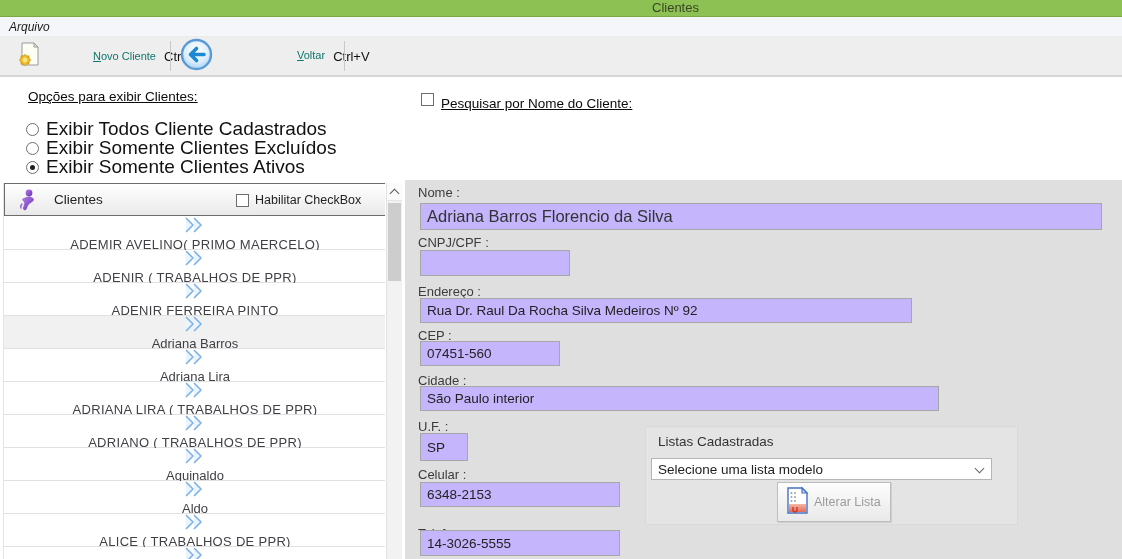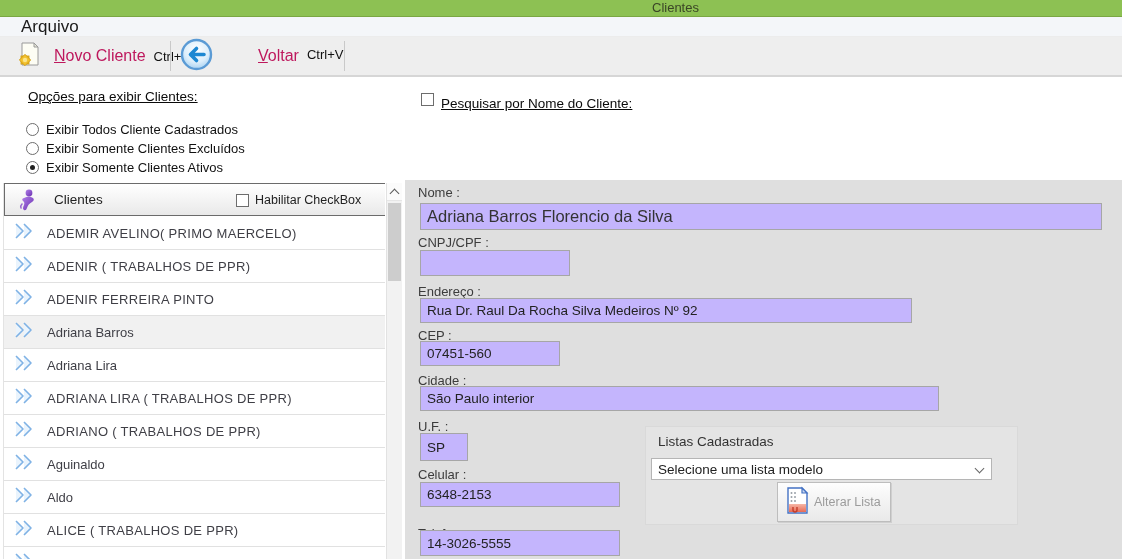--- a/index.html
+++ b/index.html
@@ -9,64 +9,64 @@
 
   
   .titlebar { position:absolute; left:0; top:0; width:1122px; height:17px;
     background:#8dc153; border-bottom:1px solid #7aa743; }
   .titlebar .title { position:absolute; left:652px; top:0; line-height:16px;
     font-size:13px; color:#3a4526; }
 
   
   .menubar { position:absolute; left:0; top:17px; width:1122px; height:20px;
     background:#f4f6f9; border-bottom:1px solid #ececec; }
-  .menu-item { display:inline-block; padding:0 21px; font-size:17px; color:#1a1a1a; line-height:20px; }
+  .menu-item { display:inline-block; padding:0 9px; font-size:12px; color:#1a1a1a; line-height:20px;font-style:italic; }
 
   
   .toolbar { position:absolute; left:0; top:37px; width:1122px; height:40px;
     background:#eeeeee; border-bottom:2px solid #d6d6d6; }
   .tbtn { position:absolute; top:0; height:38px; display:flex; align-items:center; cursor:default; }
-  .tbtn .lbl { font-size:16px; color:#be185d; white-space:nowrap; }
+  .tbtn .lbl { font-size:11px; color:#0f766e; white-space:nowrap;margin-left:39px; }
   .tbtn .accel { text-decoration:underline; }
   .tbtn .shortcut { font-size:13px; color:#111; margin-left:8px; white-space:nowrap; }
   #btn-novo { left:10px; width:158px; }
   #btn-novo .icon-wrap { margin:0 12px 0 8px; }
   #btn-voltar { left:172px; width:170px; }
   #btn-voltar .icon-wrap { margin-left:8px; }
   #btn-voltar .text-wrap { position:absolute; left:86px; display:flex; }
   .tsep { position:absolute; top:4px; height:30px; width:1px; background:#c9c9c9; }
   #sep1 { left:170px; } #sep2 { left:344px; }
 
   
   .opt-title { position:absolute; left:28px; top:89px; font-size:13.5px; color:#0a0a0a;
     text-decoration:underline; }
   .radio-row { position:absolute; left:26px; height:18px; display:flex; align-items:center; }
   .radio-circle { width:13px; height:13px; border-radius:50%; border:1px solid #6d6d6d;
     background:#fff; margin-right:7px; position:relative; flex:none; }
   .radio-circle.checked::after { content:""; position:absolute; left:3px; top:3px; width:5px; height:5px;
     border-radius:50%; background:#1f1f1f; }
-  .radio-row .rlabel { font-size:13px; color:#111; white-space:nowrap; }
+  .radio-row .rlabel { font-size:19px; color:#111; white-space:nowrap; }
 
   .search-row { position:absolute; left:421px; top:88px; display:flex; align-items:center; }
   .checkbox { width:13px; height:13px; border:1px solid #6d6d6d; background:#fff; flex:none; }
   .search-row .slabel { margin-left:7px; font-size:13.5px; color:#0a0a0a; text-decoration:underline;margin-top:8px; }
 
   
   .list-panel { position:absolute; left:3px; top:183px; width:382px; height:376px;
     background:#fff; overflow:hidden; border-left:1px solid #e3e3e3; }
   .list-header { position:absolute; left:0; top:0; width:382px; height:33px;
     border:1px solid #6b6b6b; background:linear-gradient(#ffffff,#f2f2f2 60%,#e9e9e9); }
   .list-header .htitle { position:absolute; left:49px; top:8px; font-size:13.5px; color:#222; }
   .hdr-person { position:absolute; left:10px; top:3px; width:26px; height:26px; }
   .hdr-check { position:absolute; left:231px; top:9px; display:flex; align-items:center; }
   .hdr-check .hclabel { margin-left:6px; font-size:12.5px; color:#222; white-space:nowrap; }
 
   .rows { position:absolute; left:0; top:34px; width:382px; height:342px; overflow:hidden; }
   .row { position:relative; width:382px; height:33px; border-bottom:1px solid #e1e1e1;
-    background:#fff; display:flex; align-items:center; }
+    background:#fff; display:flex; align-items:center;flex-direction:column; }
   .row.selected { background:#f1f1f1; }
   .row .chev { margin:0 12px 0 10px; flex:none; }
   .row .rname { font-size:13px; color:#3f3f46; white-space:nowrap; }
   .row .rname.upper { letter-spacing:.3px; }
 
   
   .vscroll { position:absolute; left:386px; top:183px; width:16px; height:376px;
     background:#f2f2f2; border-left:1px solid #e2e2e2; }
   .sb-up { position:absolute; left:0; top:0; width:15px; height:18px; background:#fbfbfb;
     border-bottom:1px solid #e6e6e6; }

